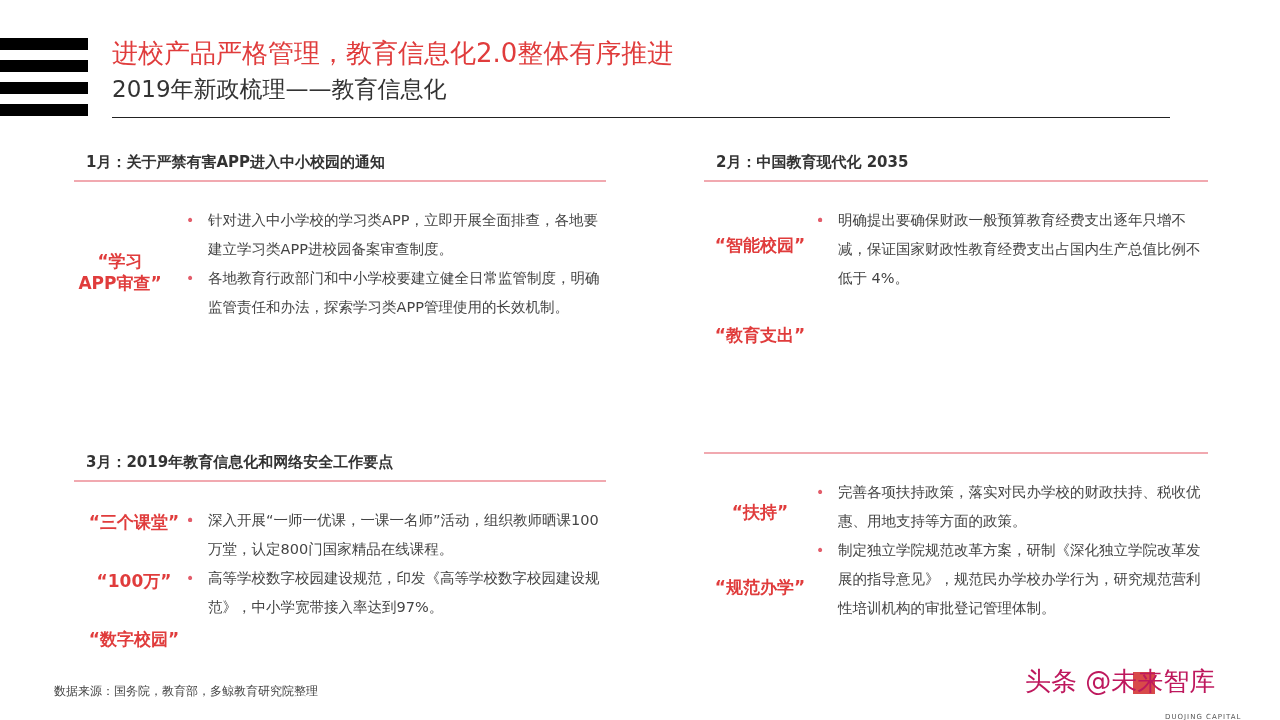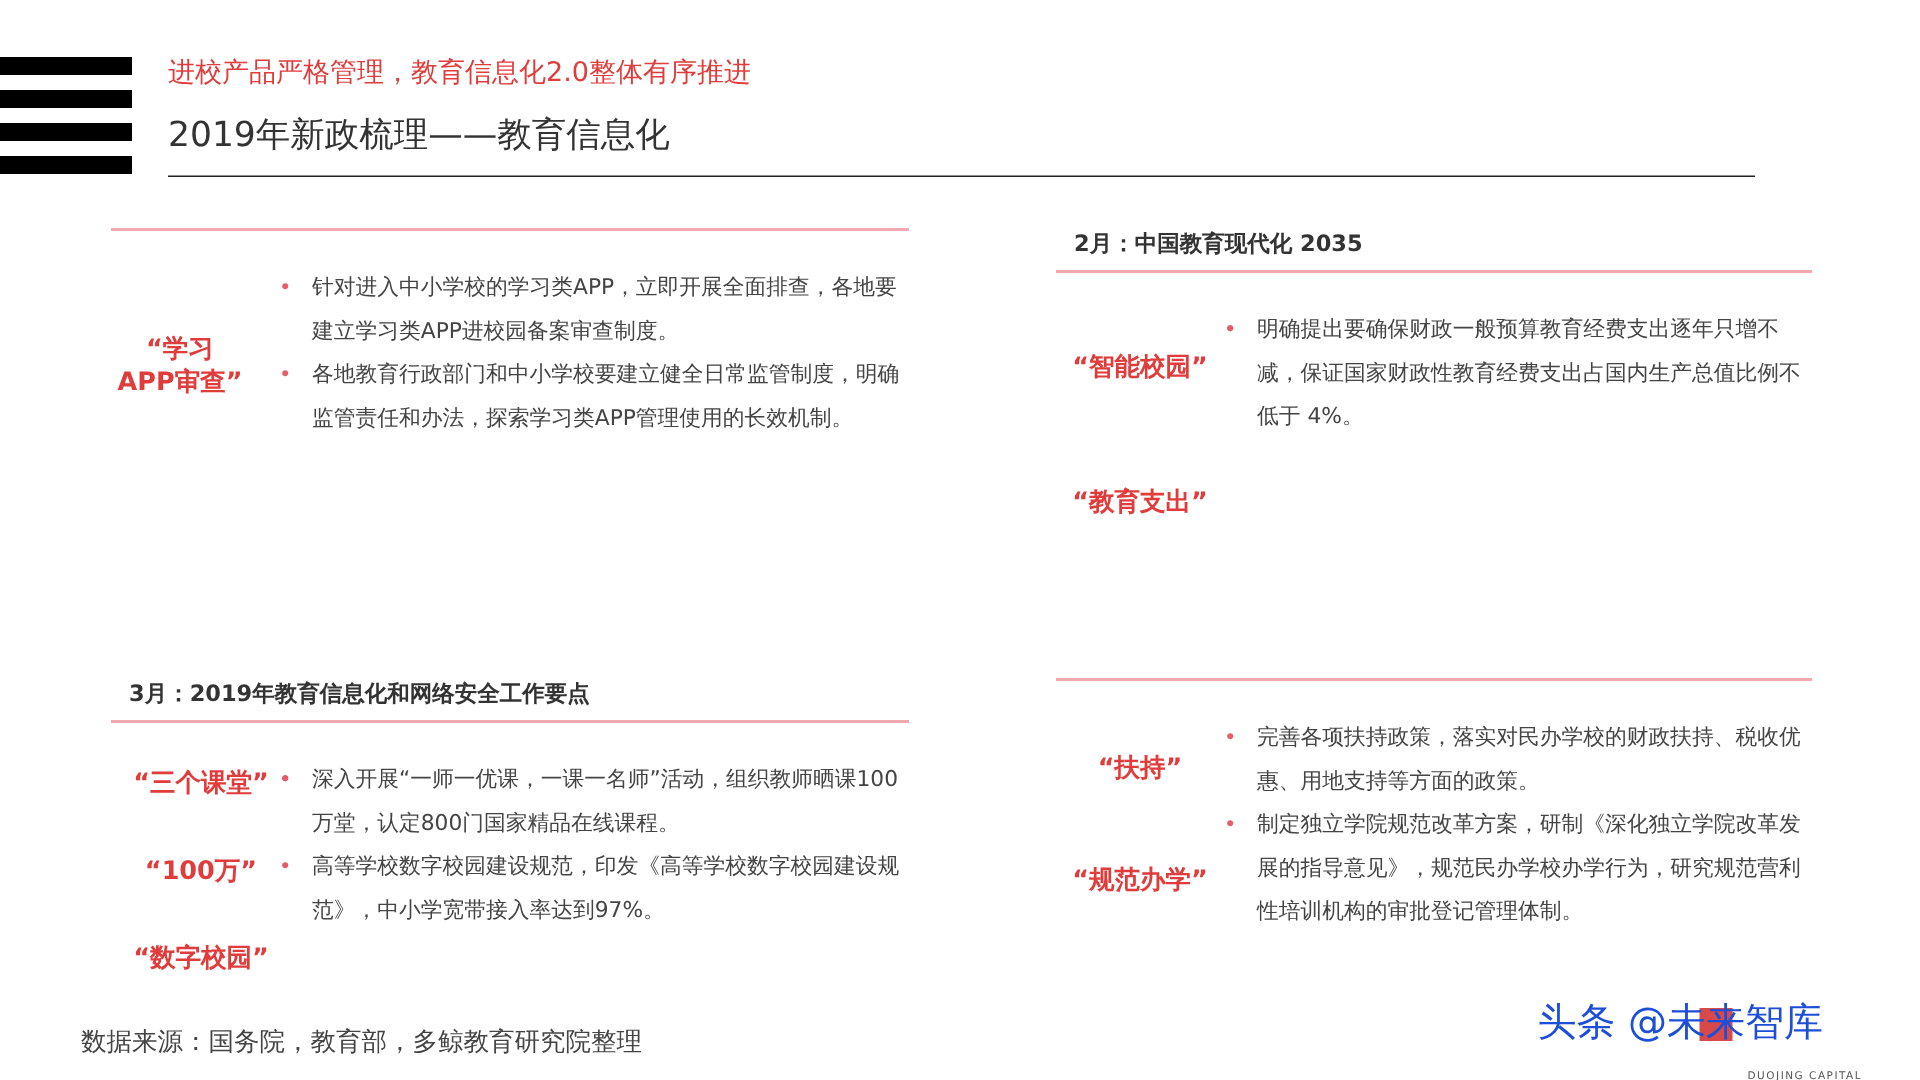--- a/index.html
+++ b/index.html
@@ -1,51 +1,52 @@
 <!DOCTYPE html>
 <html><head>
 <meta charset="utf-8">
 <style>
   html, body { margin:0; padding:0; }
   body { width:1280px; height:720px; background:#ffffff; position:relative; overflow:hidden;
          font-family:"DejaVu Sans","Liberation Sans",sans-serif; color:#333; }
   .logo-bars { position:absolute; left:0; top:38px; width:88px; }
   .logo-bars div { height:12px; background:#000; margin-bottom:10px; }
-  .subtitle { position:absolute; left:112px; top:36px; font-size:18px; color:#e03c3c; white-space:nowrap; }
+  .subtitle { position:absolute; left:112px; top:36px; font-size:26px; color:#e03c3c; white-space:nowrap; }
   .title { position:absolute; left:112px; top:74px; font-size:23px; color:#333; white-space:nowrap; }
   .title-rule { position:absolute; left:112px; top:117px; width:1058px; height:1px; background:#222; }
 
   .section { position:absolute; }
   .sec-head { font-size:15px; font-weight:bold; color:#333; padding-left:12px; height:28px; line-height:28px; white-space:nowrap; }
   .sec-rule { height:2px; background:#f1a9b0; margin-top:0; }
   .sec-body { position:relative; }
   .kw { position:absolute; color:#e03c3c; font-weight:bold; font-size:17px; text-align:center; line-height:22px; white-space:nowrap; }
   .bullets { position:absolute; list-style:none; margin:0; padding:0; }
   .bullets li { position:relative; font-size:14.5px; line-height:29px; color:#444; }
   .bullets li .dot { position:absolute; left:-22px; top:0; color:#e35d6a; font-size:14px; }
 
-  .source { position:absolute; left:54px; top:683px; font-size:17px; color:#444; white-space:nowrap; }
-  .watermark { position:absolute; left:1025px; top:664px; font-size:26px; color:#1d4ed8; white-space:nowrap; }
+  .source { position:absolute; left:54px; top:683px; font-size:12px; color:#444; white-space:nowrap; }
+  .watermark { position:absolute; left:1025px; top:664px; font-size:26px; color:#be185d; white-space:nowrap; }
   .wm-badge { position:absolute; left:1133px; top:672px; width:22px; height:22px; background:#d12a2a; opacity:.85; }
   .wm-small { position:absolute; left:1165px; top:693px; font-size:7px; color:#555; letter-spacing:1px;margin-top:20px; }
 </style>
 </head>
 <body>
 
 <div class="logo-bars">
   <div></div>
     <div></div>
     <div></div>
     <div></div>
 </div>
 <div class="subtitle">进校产品严格管理，教育信息化2.0整体有序推进</div>
 <div class="title">2019年新政梳理——教育信息化</div>
 <div class="title-rule"></div>
 
 <div class="section" style="left:74px; top:148px; width:532px;">
+  <div class="sec-head">1月：关于严禁有害APP进入中小校园的通知</div>
   <div class="sec-rule" style="margin-top:4px;"></div>
   <div class="sec-body" style="height:200px;">
     <div class="kw" style="left:0; top:68px; width:92px; white-space:pre-line;">“学习
 APP审查”</div>
     <ul class="bullets" style="left:134px; top:24px; width:400px;">
       <li><span class="dot">•</span><span>针对进入中小学校的学习类APP，立即开展全面排查，各地要建立学习类APP进校园备案审查制度。</span></li>
       <li><span class="dot">•</span><span>各地教育行政部门和中小学校要建立健全日常监管制度，明确监管责任和办法，探索学习类APP管理使用的长效机制。</span></li>
     </ul>
   </div>
 </div>

